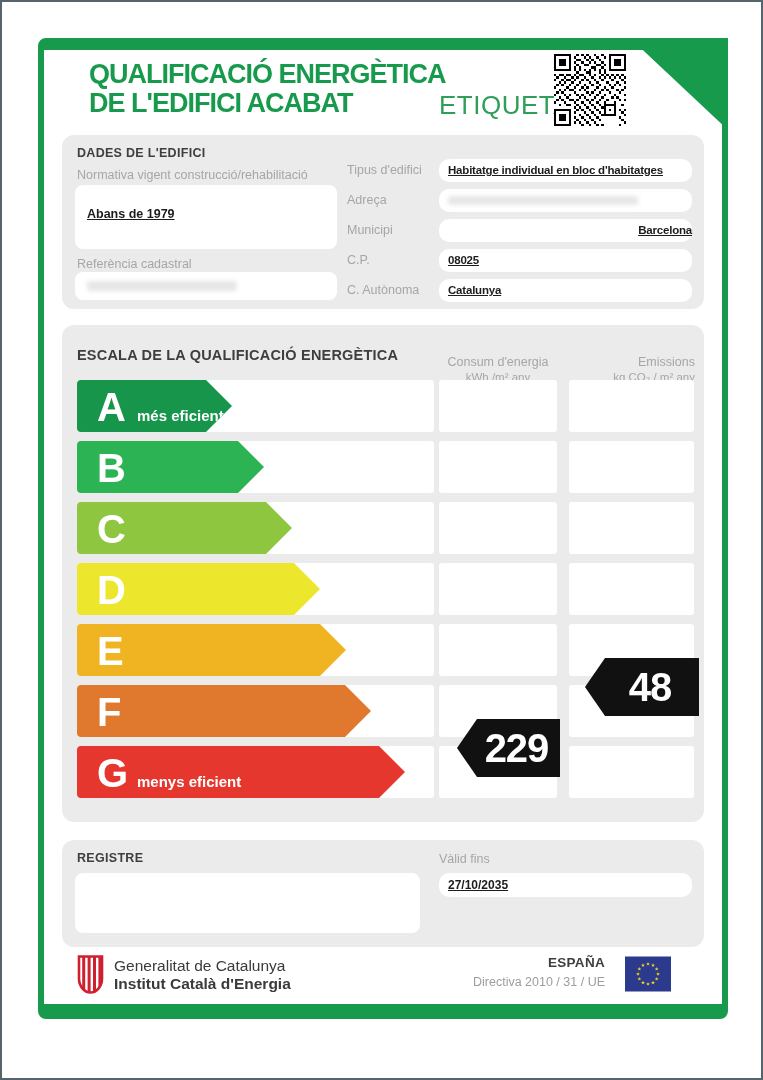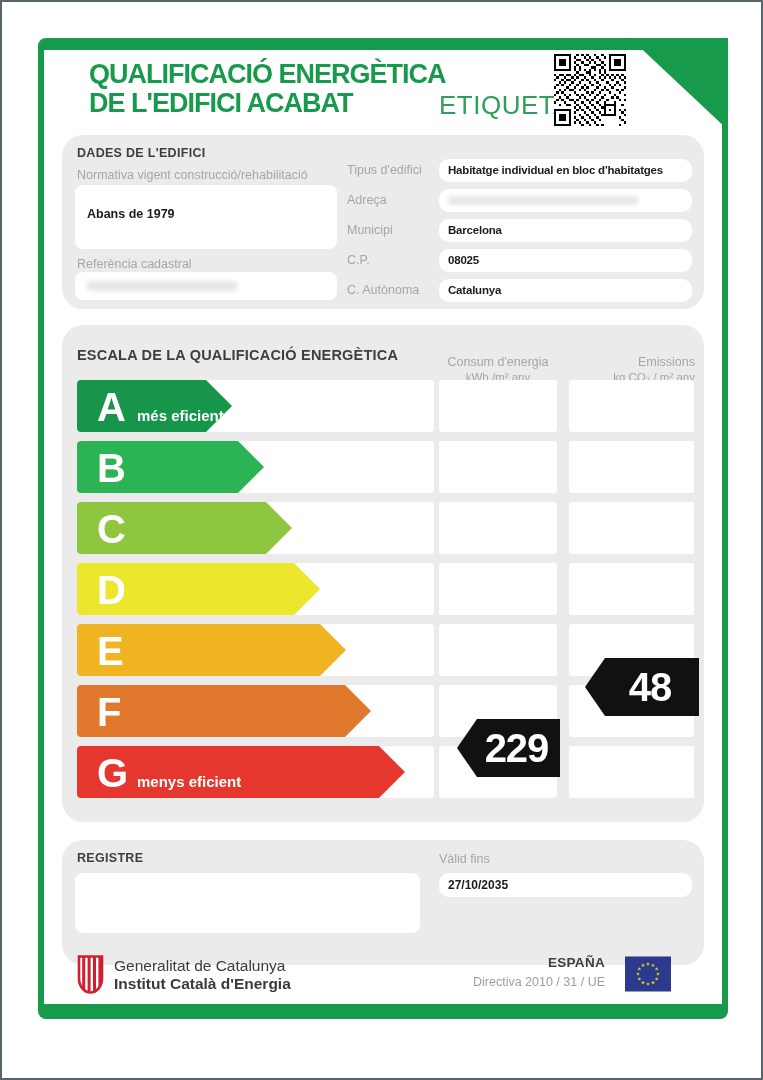--- a/index.html
+++ b/index.html
@@ -8,28 +8,28 @@
   .frame{position:absolute;left:36px;top:36px;width:690px;height:981px;box-sizing:border-box;
          border-style:solid;border-color:#189a4c;border-width:12px 6px 15px 6px;border-radius:8px;}
   .corner-tri{position:absolute;left:628px;top:36px;width:98px;height:92px;background:#189a4c;
               clip-path:polygon(0 0,100% 0,100% 100%);}
   
   .title{position:absolute;left:87px;color:#189a4c;font-weight:bold;font-size:27px;letter-spacing:-1px;line-height:1;}
   .title1{top:59px;} .title2{top:88px;}
   .etiqueta{position:absolute;left:437px;top:90px;color:#2f9e58;font-size:26px;font-weight:400;letter-spacing:.5px;line-height:1;}
   .qr{position:absolute;left:552px;top:52px;width:72px;height:72px;}
   
-  .panel{position:absolute;left:60px;width:642px;background:#ebebeb;border-radius:21px;}
+  .panel{position:absolute;left:60px;width:642px;background:#ebebeb;border-radius:12px;}
   .panel-dades{top:133px;height:174px;}
   .panel-scale{top:323px;height:497px;}
-  .panel-reg{top:838px;height:125px;}
+  .panel-reg{top:838px;height:107px;}
   .sec-title{position:absolute;left:15px;top:11px;font-size:12.5px;font-weight:bold;color:#3e3e3d;letter-spacing:.3px;}
   .lbl{position:absolute;font-size:12.5px;color:#a6a6a6;}
   .wbox{position:absolute;background:#fff;border-radius:8px;}
-  .val{font-size:12px;font-weight:bold;color:#1c1c1c;}
+  .val{font-size:12px;font-weight:bold;color:#1c1c1c;text-decoration:underline;}
   .redact{position:absolute;background:#c9c9c9;opacity:.45;filter:blur(2px);border-radius:3px;}
   
   .d-norm-lbl{left:15px;top:33px;}
   .d-norm-box{left:13px;top:50px;width:262px;height:64px;}
   .d-norm-box .val{position:absolute;left:12px;top:22px;font-size:12.5px;}
   .d-ref-lbl{left:15px;top:122px;}
   .d-ref-box{left:13px;top:137px;width:262px;height:28px;}
   .d-row-lbl{left:285px;}
   .d-row-box{left:377px;width:253px;height:23px;border-radius:10px;}
   .d-row-box .val{display:block;line-height:23px;padding-left:9px;font-size:11.5px;letter-spacing:-.2px;white-space:nowrap;}
@@ -138,21 +138,21 @@
     <div class="wbox d-row-box" style="top:24px;">
       <span class="val">Habitatge individual en bloc d'habitatges</span>
     </div>
 
     <div class="lbl d-row-lbl" style="top:58px;">Adreça</div>
     <div class="wbox d-row-box" style="top:54px;">
       <div class="redact" style="left:9px;top:7px;width:190px;height:9px;"></div>
     </div>
 
     <div class="lbl d-row-lbl" style="top:88px;">Municipi</div>
-    <div class="wbox d-row-box" style="top:84px;">
+    <div class="wbox d-row-box" style="top:84px;text-align:right;">
       <span class="val">Barcelona</span>
     </div>
 
     <div class="lbl d-row-lbl" style="top:118px;">C.P.</div>
     <div class="wbox d-row-box" style="top:114px;">
       <span class="val">08025</span>
     </div>
 
     <div class="lbl d-row-lbl" style="top:148px;">C. Autònoma</div>
     <div class="wbox d-row-box" style="top:144px;">

